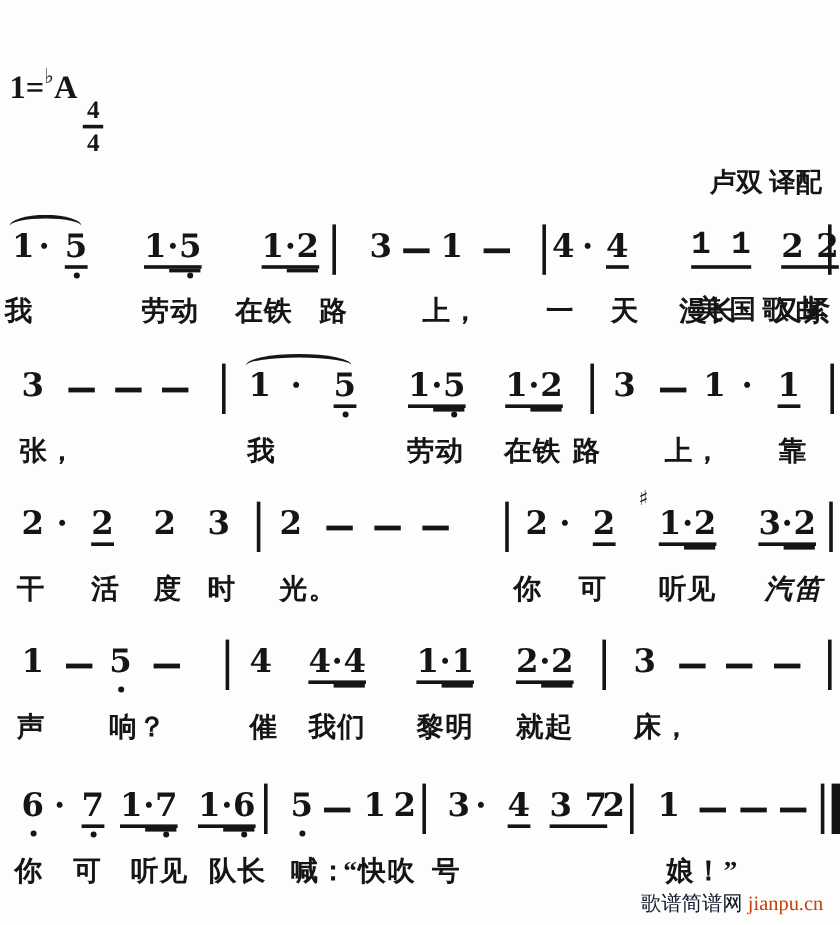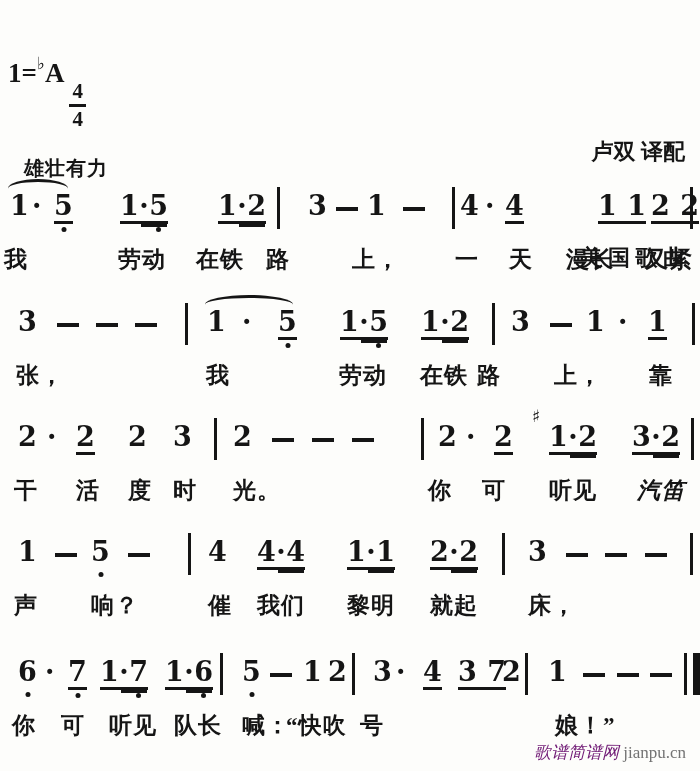--- a/index.html
+++ b/index.html
@@ -54,40 +54,39 @@
         <span class="num">4</span>
         <span class="den">4</span>
       </span>
   </div>
 
   <div class="credits">
     <div>卢双 译配</div>
     <div>美 国 歌 曲</div>
   </div>
 
-  <div class="tempo">雄壮有力</div>
 
   <div id="score">
       <div class="system" style="top: 184px;">
         <div class="slur" style="left: 8px; width: 60px;"></div>
         <div class="tok" style="left: 10px;">1</div>
         <div class="tok" style="left: 32px;">·</div>
         <div class="tok u1" style="left: 54px;">5<i class="ld c"></i></div>
         <div class="tok u1" style="left: 120px;">1·5<i class="u2"></i><i class="ld r"></i></div>
         <div class="tok u1" style="left: 218px;">1·2<i class="u2"></i></div>
         <div class="tok bar" style="left: 277px;"></div>
         <div class="tok" style="left: 308px;">3</div>
         <div class="tok dash" style="left: 336px;"></div>
         <div class="tok" style="left: 367px;">1</div>
         <div class="tok dash" style="left: 403px;"></div>
         <div class="tok bar" style="left: 452px;"></div>
         <div class="tok" style="left: 460px;">4</div>
         <div class="tok" style="left: 485px;">·</div>
         <div class="tok u1" style="left: 505px;">4</div>
-        <div class="tok u1" style="left: 598px;">1 1</div>
+        <div class="tok u1" style="left: 576px; font-family: Liberation Mono, monospace;">1 1</div>
         <div class="tok u1" style="left: 651px;">2 2</div>
         <div class="tok bar" style="left: 690px;"></div>
         <div class="lyr" style="left: 4px;">我</div>
         <div class="lyr" style="left: 118px;">劳动</div>
         <div class="lyr" style="left: 196px;">在铁</div>
         <div class="lyr" style="left: 266px;">路</div>
         <div class="lyr" style="left: 352px;">上，</div>
         <div class="lyr" style="left: 455px;">一</div>
         <div class="lyr" style="left: 509px;">天</div>
         <div class="lyr" style="left: 566px;">漫长</div>
@@ -200,16 +199,16 @@
         <div class="lyr" style="left: 61px;">可</div>
         <div class="lyr" style="left: 109px;">听见</div>
         <div class="lyr" style="left: 174px;">队长</div>
         <div class="lyr" style="left: 242px;">喊：</div>
         <div class="lyr" style="left: 286px;">“快吹</div>
         <div class="lyr" style="left: 360px;">号</div>
         <div class="lyr" style="left: 555px;">娘！”</div>
       </div>
     </div>
 
-  <div class="watermark"><span style="color: #701a75; font-style: italic;">歌谱简谱网</span> <span class="url" style="color: #737373;">jianpu.cn</span>
+  <div class="watermark"><span style="color: #0f172a;">歌谱简谱网</span> <span class="url" style="color: #c2410c;">jianpu.cn</span>
   </div>
 
 </div>
 
 </body></html>

